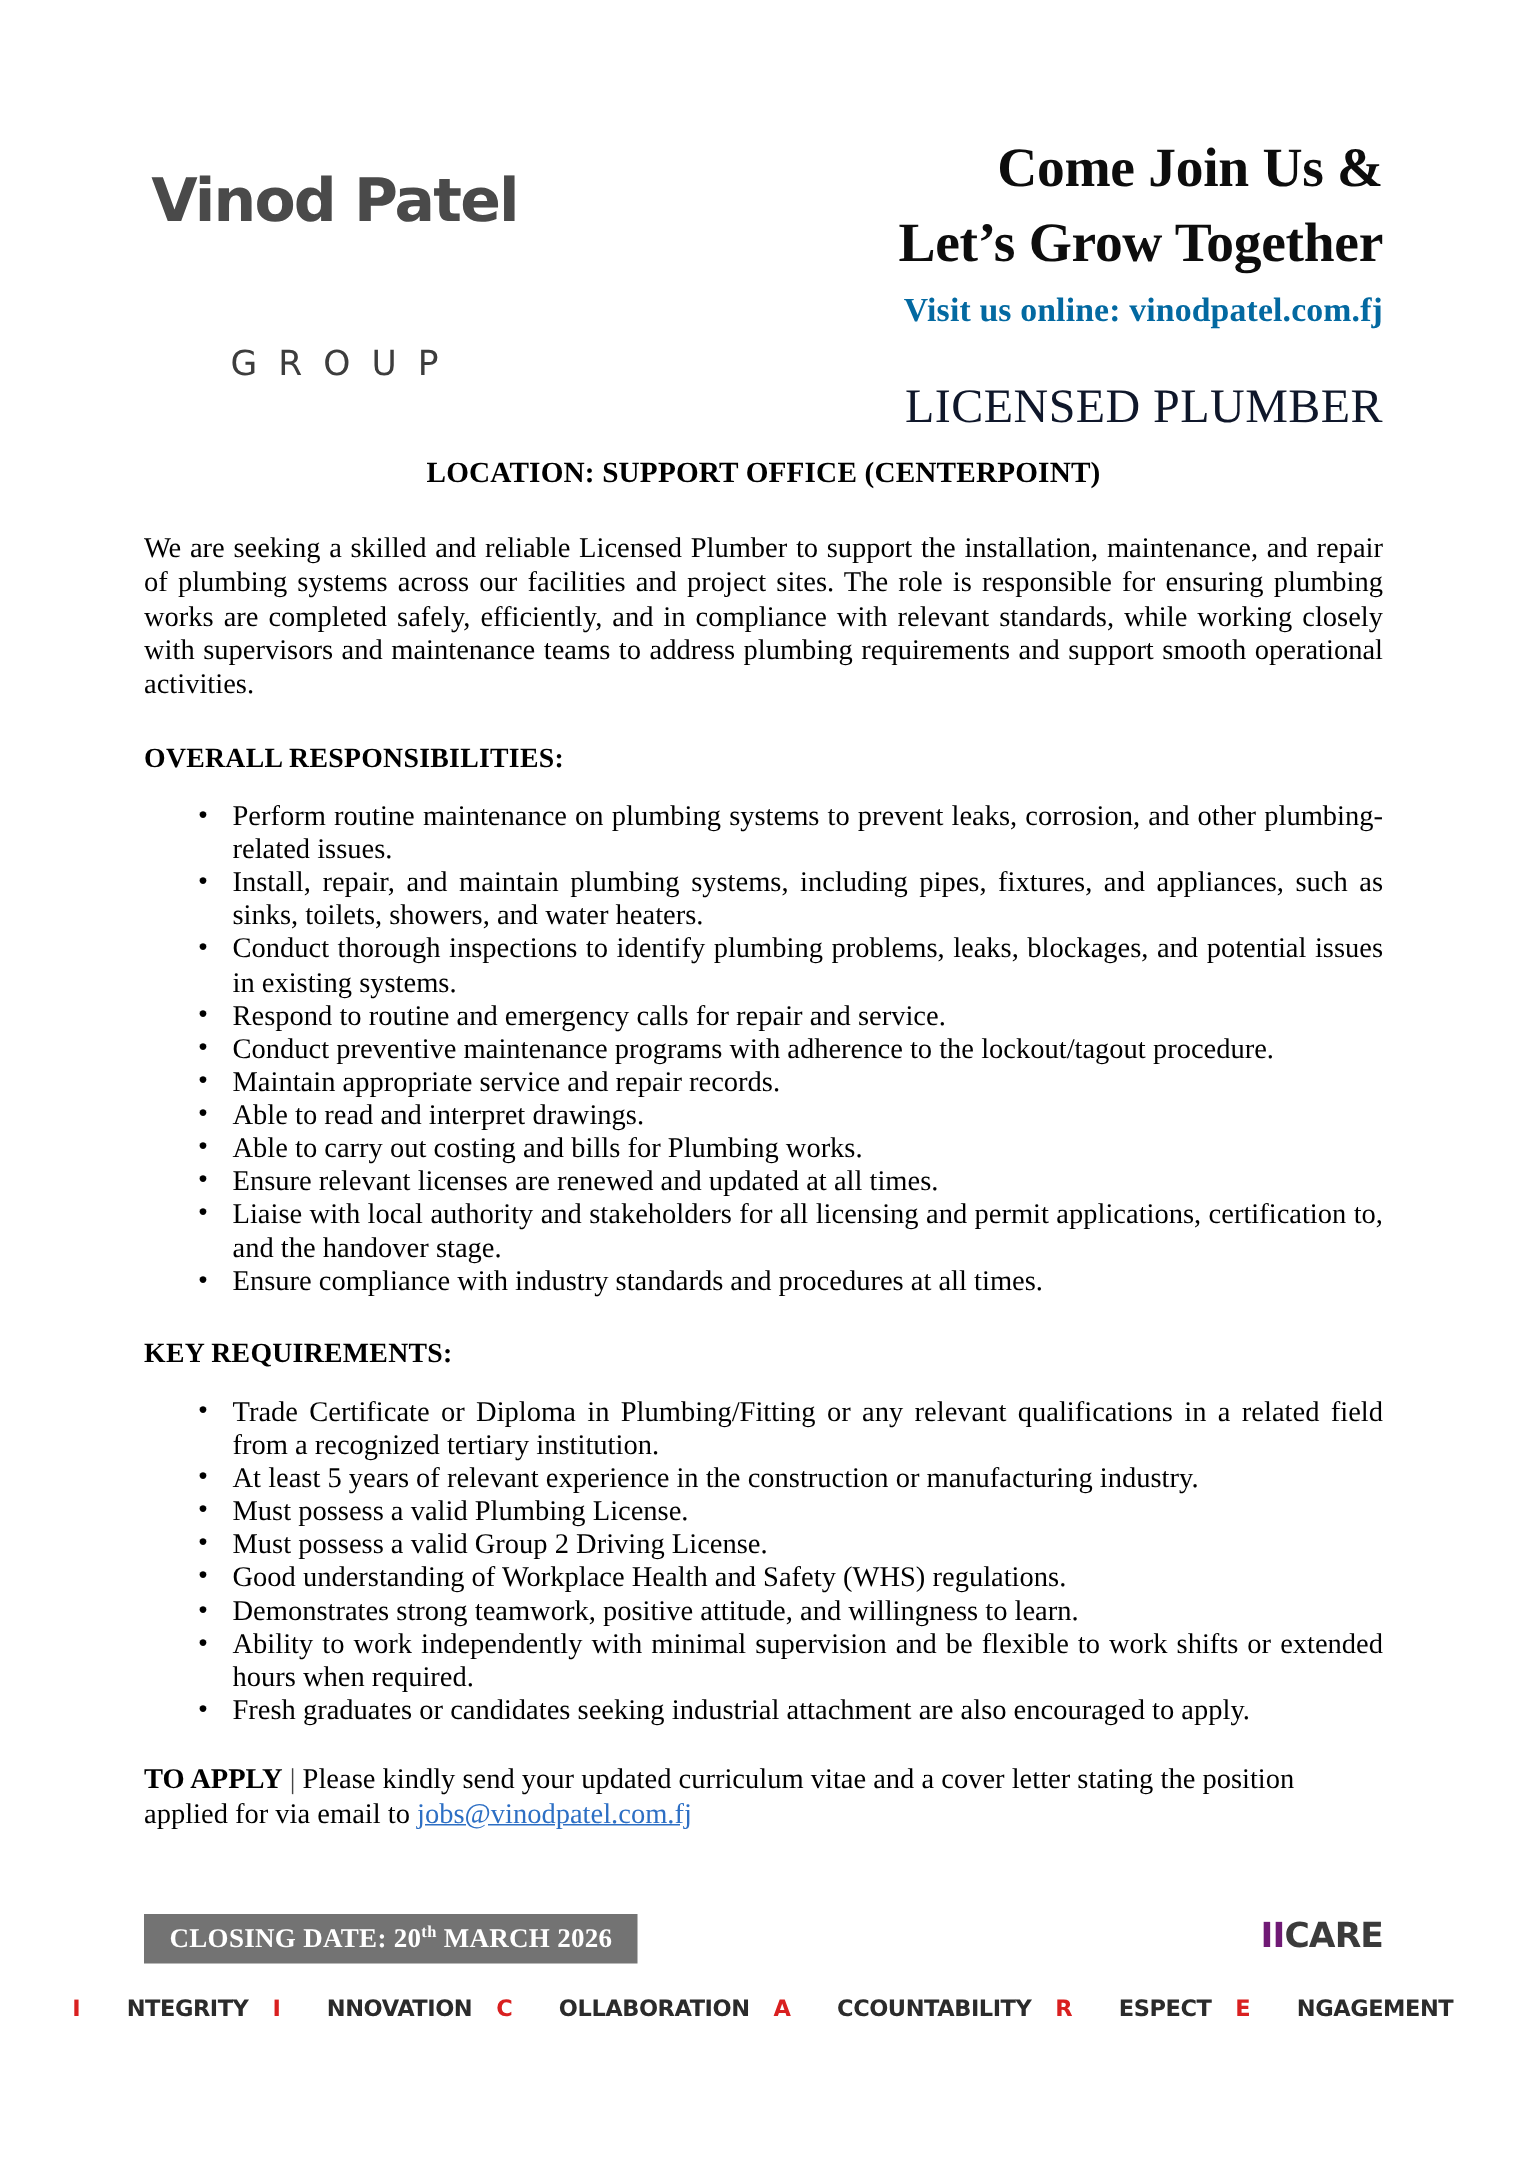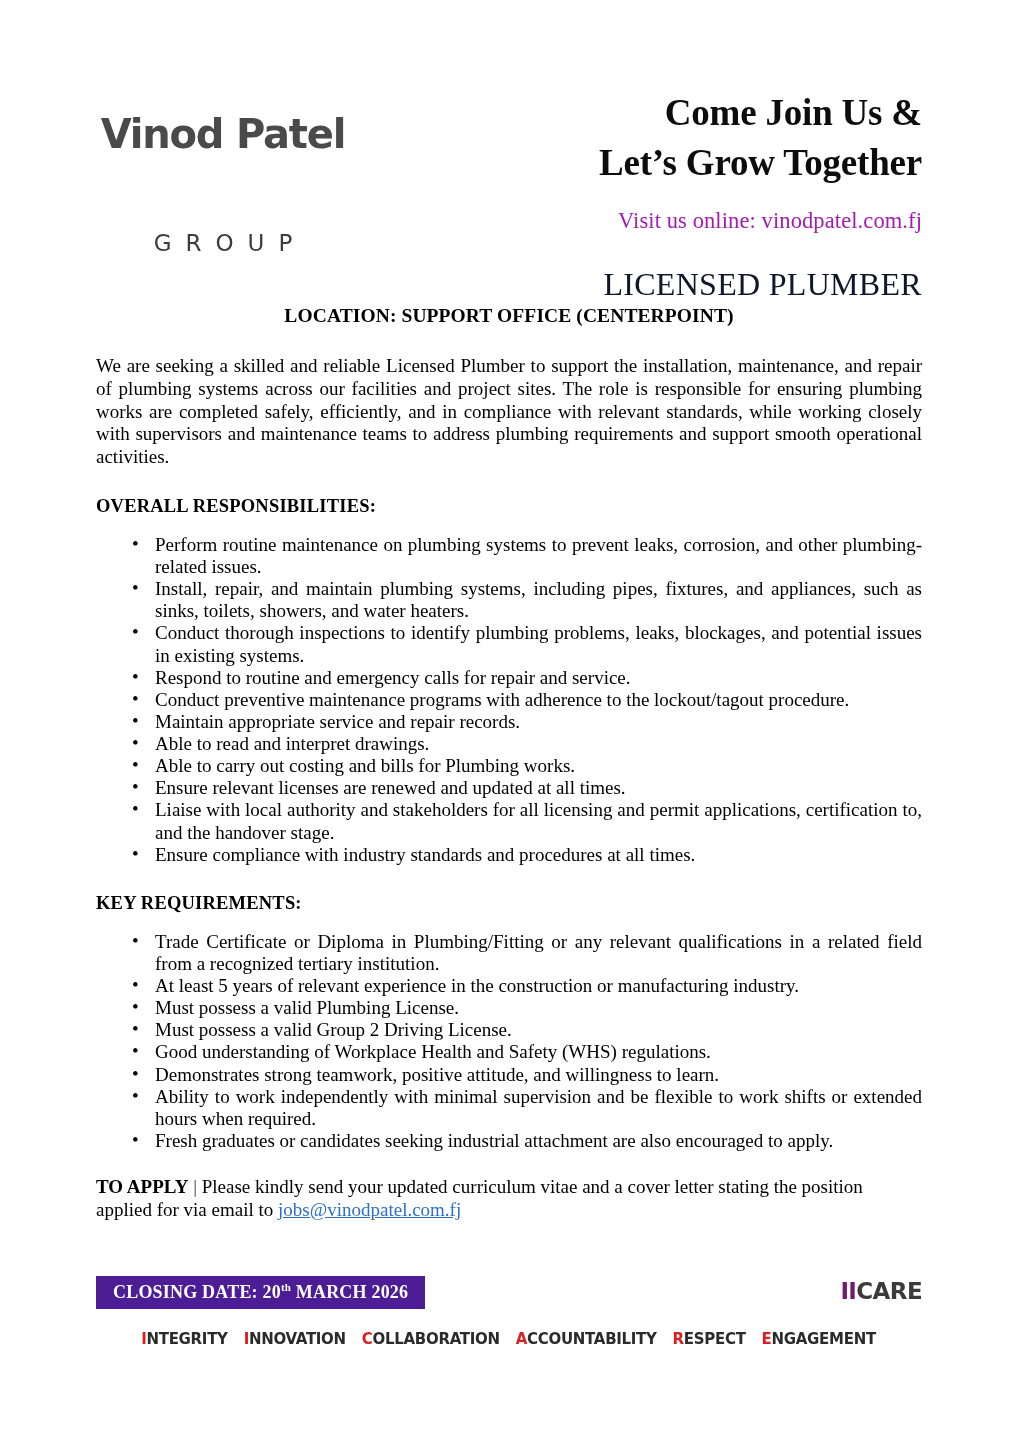--- a/index.html
+++ b/index.html
@@ -81,23 +81,24 @@
     font-family: "Liberation Serif", "DejaVu Serif", serif;
     font-weight: bold;
     font-size: 37px;
     line-height: 1.34;
     color: #0d0d0d;
     letter-spacing: -0.2px;
   }
   .visit {
     font-family: "Liberation Serif", "DejaVu Serif", serif;
     font-size: 22.5px;
-    color: #a21caf;
-    margin-top: 21px;
+    color: #0369a1;
+    margin-top: 7px;
     letter-spacing: 0.1px;
+    font-weight: bold;
   }
   .job-title {
     font-family: "Liberation Serif", "DejaVu Serif", serif;
     font-weight: normal;
     font-size: 32px;
     color: #0f172a;
     margin-top: 32px;
     letter-spacing: 0.3px;
   }
 
@@ -167,21 +168,21 @@
     position: absolute;
     left: 96px;
     top: 1276px;
     width: 826px;
     height: 34px;
   }
   .closing-badge {
     position: absolute;
     left: 0;
     top: 0;
-    background: #4c1d95;
+    background: #737373;
     color: #ffffff;
     font-family: "Liberation Serif", "DejaVu Serif", serif;
     font-weight: bold;
     font-size: 18px;
     letter-spacing: 0.2px;
     padding: 7px 17px 8px 17px;
     line-height: 1;
     white-space: nowrap;
   }
   .closing-badge sup {
@@ -209,21 +210,21 @@
     width: 1017px;
     text-align: center;
     font-family: "DejaVu Sans", "Liberation Sans", sans-serif;
     font-weight: bold;
     font-size: 15px;
     letter-spacing: -0.3px;
     line-height: 1;
   }
   .values .val { margin: 0 8px; white-space: nowrap; }
   .values .cap { color: #d92020; }
-  .values .rest { color: #2b2b2b; }
+  .values .rest { color: #2b2b2b; padding-left: 31px; }
 </style>
 </head>
 <body>
 
 <div class="page">
 
   <div class="header">
 
     <div class="logo-block">
       <svg class="logo-mark" viewBox="0 0 86 66">

